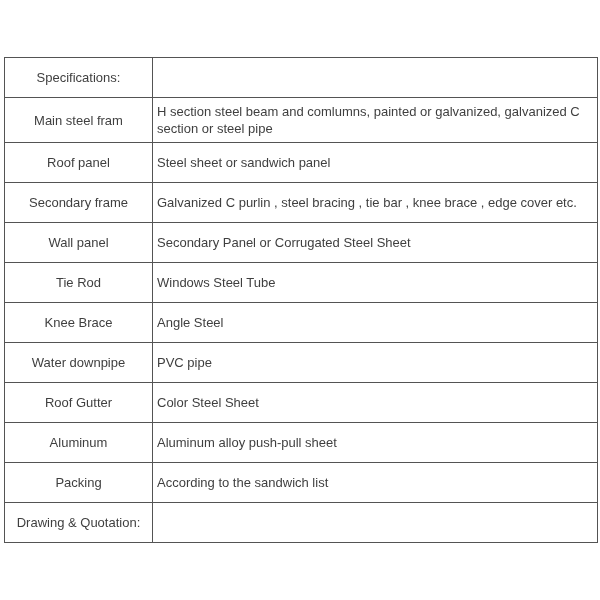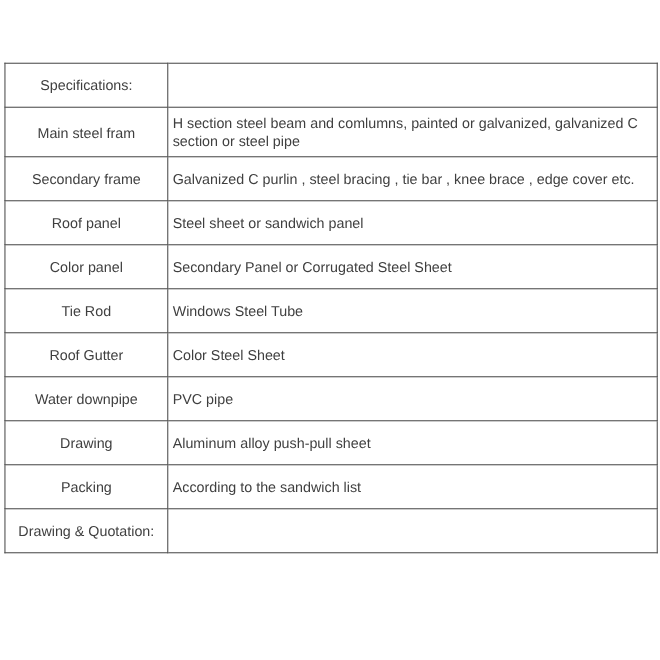--- a/index.html
+++ b/index.html
@@ -61,54 +61,58 @@
     <td class="label-cell">Specifications:</td>
     <td class="value-cell"></td>
   </tr>
 
   <tr>
     <td class="label-cell">Main steel fram</td>
     <td class="value-cell">H section steel beam and comlumns, painted or galvanized, galvanized C section or steel pipe</td>
   </tr>
 
   <tr>
+    <td class="label-cell">Roof panel</td>
+    <td class="value-cell">Steel sheet or sandwich panel</td>
+  </tr>
+
+  <tr>
     <td class="label-cell">Secondary frame</td>
     <td class="value-cell">Galvanized C purlin , steel bracing , tie bar , knee brace , edge cover etc.</td>
   </tr>
 
   <tr>
-    <td class="label-cell">Roof panel</td>
-    <td class="value-cell">Steel sheet or sandwich panel</td>
-  </tr>
-
-  <tr>
-    <td class="label-cell">Color panel</td>
+    <td class="label-cell">Wall panel</td>
     <td class="value-cell">Secondary Panel or Corrugated Steel Sheet</td>
   </tr>
 
   <tr>
     <td class="label-cell">Tie Rod</td>
     <td class="value-cell">Windows Steel Tube</td>
   </tr>
 
 
-
   <tr>
-    <td class="label-cell">Roof Gutter</td>
-    <td class="value-cell">Color Steel Sheet</td>
+    <td class="label-cell">Knee Brace</td>
+    <td class="value-cell">Angle Steel</td>
   </tr>
 
   <tr>
     <td class="label-cell">Water downpipe</td>
     <td class="value-cell">PVC pipe</td>
   </tr>
 
+  <tr>
+    <td class="label-cell">Roof Gutter</td>
+    <td class="value-cell">Color Steel Sheet</td>
+  </tr>
+
 
   <tr>
-    <td class="label-cell">Drawing</td>
+    <td class="label-cell">Aluminum</td>
     <td class="value-cell">Aluminum alloy push-pull sheet</td>
   </tr>
 
   <tr>
     <td class="label-cell">Packing</td>
     <td class="value-cell">According to the sandwich list</td>
   </tr>
 
   <tr>
     <td class="label-cell">Drawing &amp; Quotation:</td>

